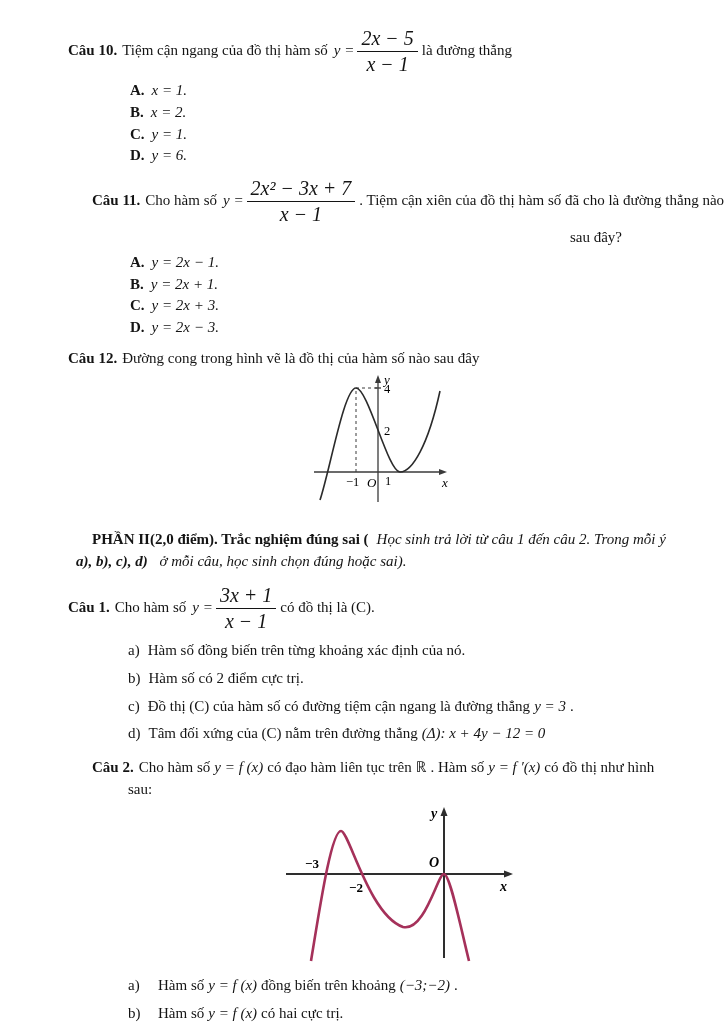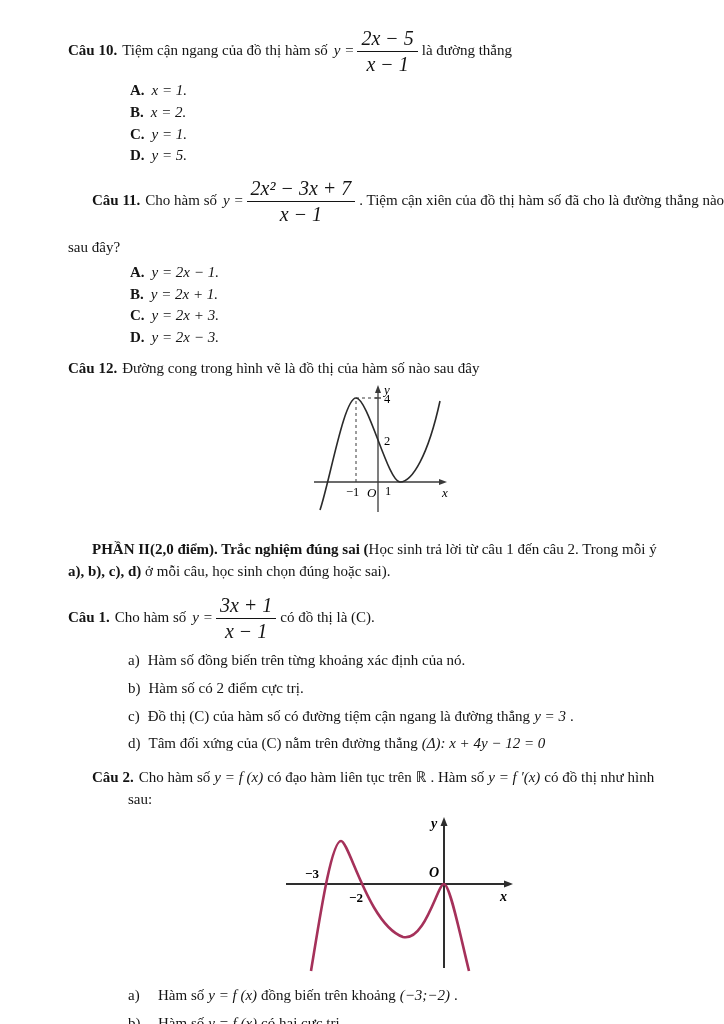--- a/index.html
+++ b/index.html
@@ -17,52 +17,52 @@
   .frac .num{display:block;border-bottom:1px solid #141414;padding:0 4px;}
   .frac .den{display:block;padding:0 4px;}
   
   .optrow{display:flex;margin:3px 0 9px 62px;flex-direction:column;}
   .opt{width:146px;}
   .optw{width:141px;}
   .okey{font-weight:bold;margin-right:7px;}
   
   .p2head{margin-top:13px;line-height:1.6;}
   .bld{font-weight:bold;}
-  .itl{}
+  .itl{font-style:italic;padding-left:8px;}
   
   .item{margin:6px 0 6px 60px;}
   .ikey{margin-right:8px;}
   .ikey2{display:inline-block;width:30px;}
   
   .graph1wrap{margin:4px 0 2px 240px;width:145px;}
   .graph2wrap{margin:4px 0 6px 213px;width:238px;}
   svg text{font-family:"Liberation Serif", serif;}
   .axlbl{font-style:italic;font-size:13px;}
   .axlbl2{font-style:italic;font-weight:bold;font-size:14px;}
   .tick{font-size:12.5px;}
   .tick2{font-weight:bold;font-size:13px;}
   
   .footer{margin-top:14px;text-align:right;padding-right:66px;}
   .footrule{height:0;border-top:1.2px solid #555;margin:1px 62px 0 -6px;}
-  .mt2{margin-top:10px;} .mt6{margin-top:6px;} .mt10{margin-top:10px;} .mt12{margin-top:12px;}
+  .mt2{margin-top:0;text-align:right;} .mt6{margin-top:6px;} .mt10{margin-top:10px;} .mt12{margin-top:12px;}
   .indent{margin-left:60px;}
 </style>
 </head>
 <body>
 
 <div class="page">
 
   <div>
     <span class="qlabel">Câu 10.</span><span class="seg">Tiệm cận ngang của đồ thị hàm số</span><span class="mexpr"><span class="lead">y =</span><span class="frac"><span class="num">2x − 5</span><span class="den">x − 1</span></span></span><span class="seg">là đường thẳng</span>
   </div>
   <div class="optrow">
     <span class="opt"><span class="okey">A.</span><span class="mi">x = 1.</span></span>
     <span class="opt"><span class="okey">B.</span><span class="mi">x = 2.</span></span>
     <span class="opt"><span class="okey">C.</span><span class="mi">y = 1.</span></span>
-    <span class="opt"><span class="okey">D.</span><span class="mi">y = 5.</span></span>
+    <span class="opt"><span class="okey">D.</span><span class="mi">y = 6.</span></span>
   </div>
 
   <div class="nowrap">
     <span class="qlabel">Câu 11.</span><span class="seg">Cho hàm số</span><span class="mexpr"><span class="lead">y =</span><span class="frac"><span class="num">2x² − 3x + 7</span><span class="den">x − 1</span></span></span><span class="seg">. Tiệm cận xiên của đồ thị hàm số đã cho là đường thẳng nào</span>
   </div>
   <div class="mt2">sau đây?</div>
   <div class="optrow">
     <span class="opt"><span class="okey">A.</span><span class="mi">y = 2x − 1.</span></span>
     <span class="opt"><span class="okey">B.</span><span class="mi">y = 2x + 1.</span></span>
     <span class="opt"><span class="okey">C.</span><span class="mi">y = 2x + 3.</span></span>

